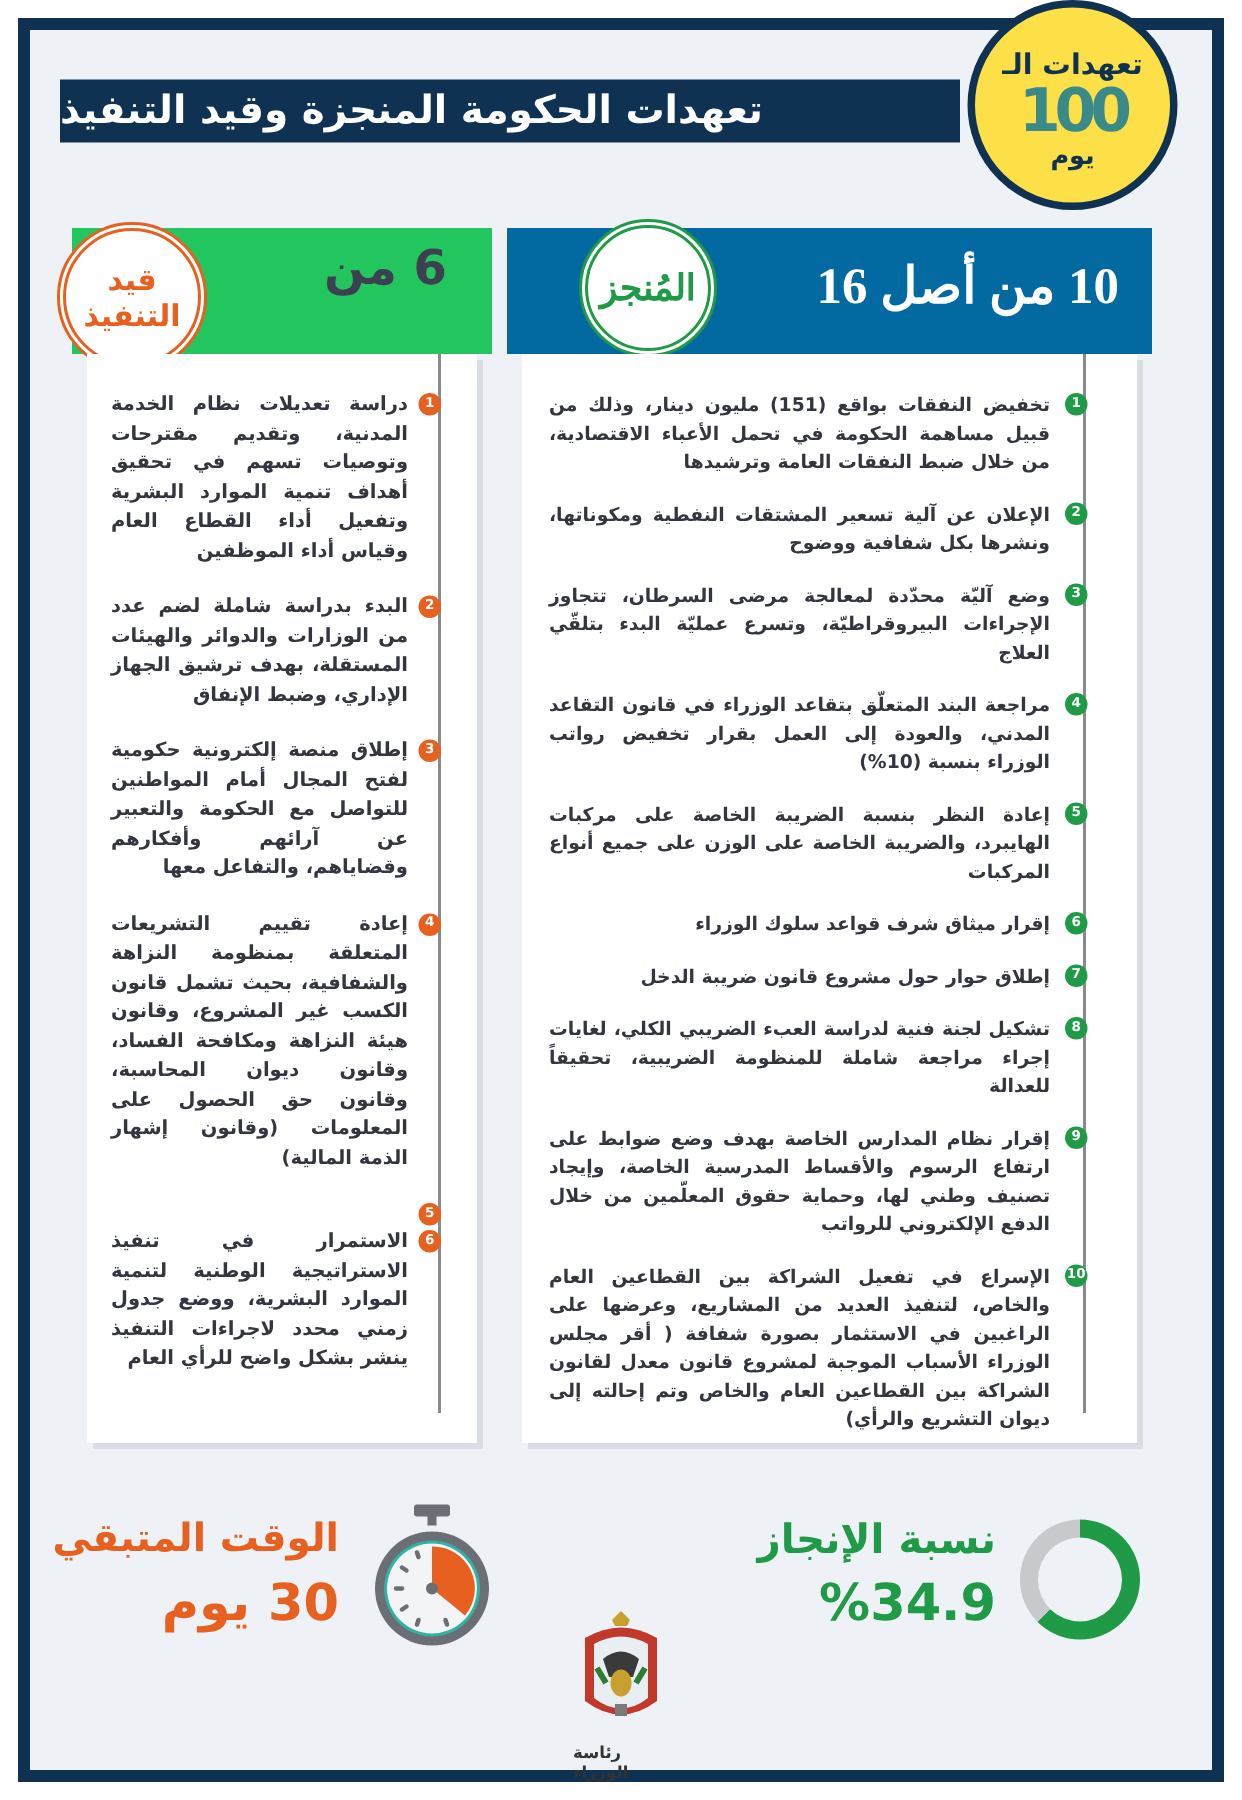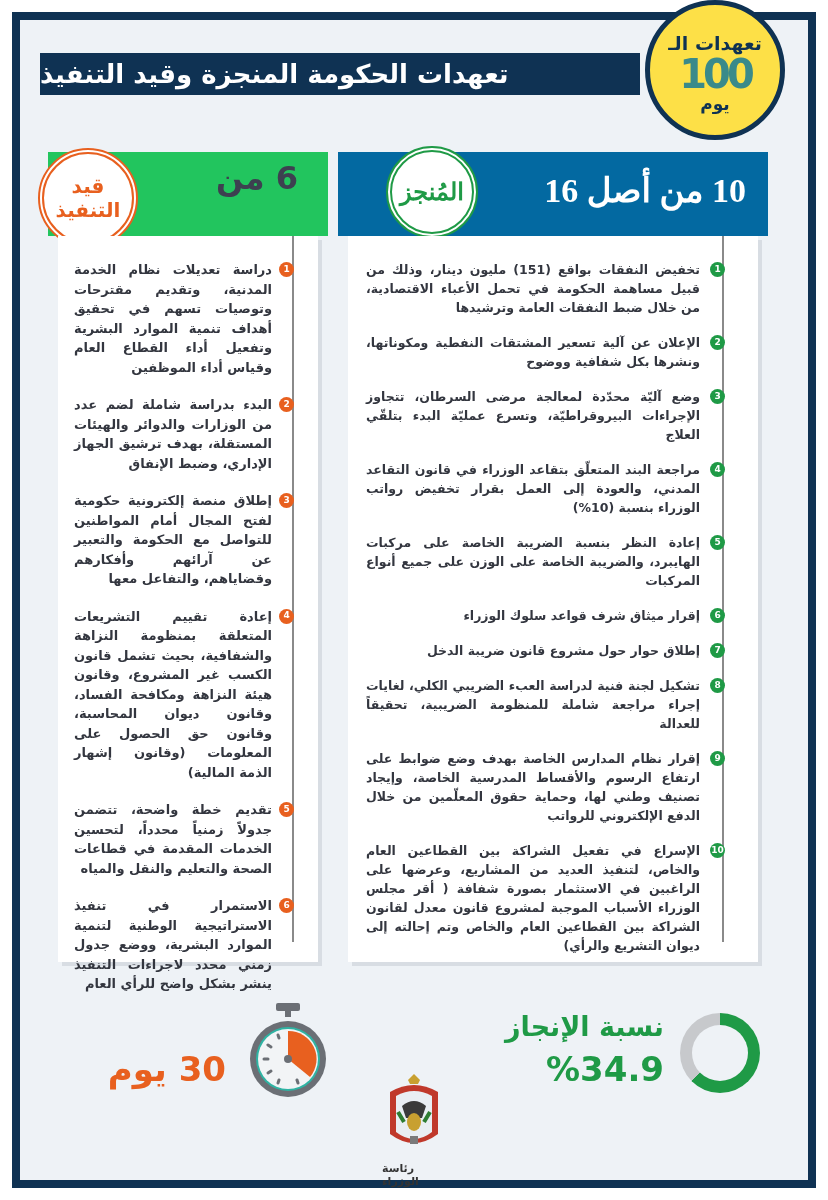--- a/index.html
+++ b/index.html
@@ -206,21 +206,20 @@
       <div class="item" style="margin-top: 18px;">
         <span class="item-num">3</span>
         <span class="item-text">إطلاق منصة إلكترونية حكومية لفتح المجال أمام المواطنين للتواصل مع الحكومة والتعبير عن آرائهم وأفكارهم وقضاياهم، والتفاعل معها</span>
       </div>
       <div class="item" style="margin-top: 18px;">
         <span class="item-num">4</span>
         <span class="item-text">إعادة تقييم التشريعات المتعلقة بمنظومة النزاهة والشفافية، بحيث تشمل قانون الكسب غير المشروع، وقانون هيئة النزاهة ومكافحة الفساد، وقانون ديوان المحاسبة، وقانون حق الحصول على المعلومات (وقانون إشهار الذمة المالية)</span>
       </div>
       <div class="item" style="margin-top: 18px;">
         <span class="item-num">5</span>
-        <span class="item-text">تقديم خطة واضحة، تتضمن جدولاً زمنياً محدداً، لتحسين الخدمات المقدمة في قطاعات الصحة والتعليم والنقل والمياه</span>
       </div>
       <div class="item" style="margin-top: 18px;">
         <span class="item-num">6</span>
         <span class="item-text">الاستمرار في تنفيذ الاستراتيجية الوطنية لتنمية الموارد البشرية، ووضع جدول زمني محدد لاجراءات التنفيذ ينشر بشكل واضح للرأي العام</span>
       </div>
     </div>
 </div>
 
 <div class="stat-done">
   <div class="donut"></div>
@@ -239,20 +238,21 @@
     <g stroke="#6b6f75" stroke-width="3" stroke-linecap="round">
       <line x1="22" y1="44" x2="25" y2="46"></line>
       <line x1="18" y1="58" x2="22" y2="58"></line>
       <line x1="22" y1="72" x2="25" y2="70"></line>
       <line x1="32" y1="82" x2="33" y2="79"></line>
       <line x1="52" y1="82" x2="51" y2="79"></line>
       <line x1="32" y1="34" x2="33" y2="37"></line>
     </g>
     <circle cx="42" cy="58" r="4" fill="#6b6f75"></circle>
   </svg>
+  <span class="stat-prog-label">الوقت المتبقي</span>
   <span class="stat-prog-value">30 يوم</span>
 </div>
 
 <div class="emblem">
   <svg width="64" height="84" viewBox="0 0 64 84">
     <path d="M32 2 l6 6 -2 4 h-8 l-2 -4z" fill="#c8a030"></path>
     <path d="M8 20 Q32 6 56 20 L56 62 Q32 80 8 62 Z" fill="#c0392b"></path>
     <path d="M14 24 Q32 14 50 24 L50 60 Q32 74 14 60 Z" fill="#e9eef3"></path>
     <path d="M20 34 Q32 24 44 34 L40 46 H24 Z" fill="#3a3a3a"></path>
     <ellipse cx="32" cy="50" rx="7" ry="9" fill="#c8a030"></ellipse>

